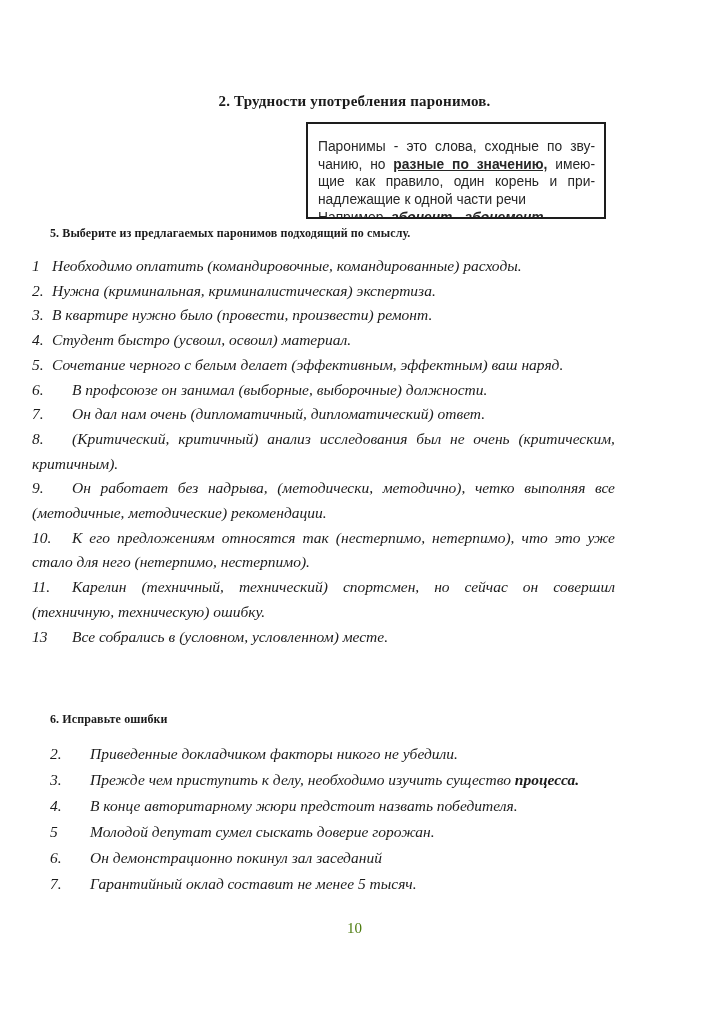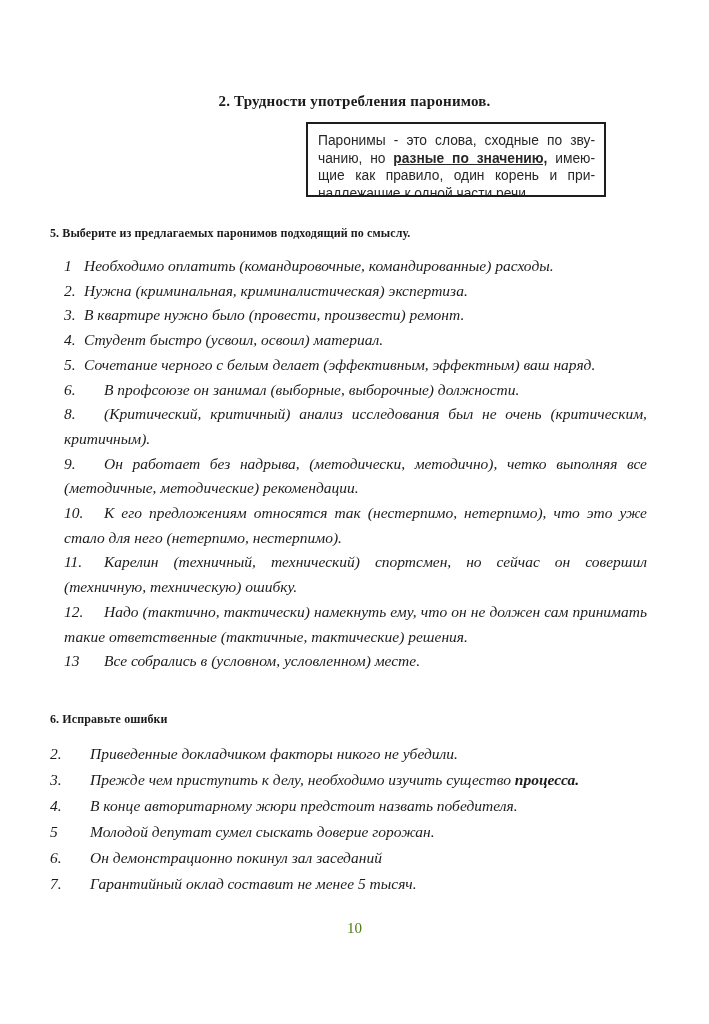--- a/index.html
+++ b/index.html
@@ -9,37 +9,37 @@
     font-family:"Liberation Serif", serif;
     color:#1b1b1b;
     position:relative;
     overflow:hidden;
   }
   .title {
     position:absolute; top:93px; left:0; width:709px;
     text-align:center; font-size:15px; font-weight:bold; letter-spacing:.2px;
   }
   .def-box {
-    position:absolute; left:306px; top:122px; width:300px; height:75px;
+    position:absolute; left:306px; top:122px; width:300px; height:97px;
     border:2px solid #1d1d1d;
-    padding:8px 9px 0 10px;
+    padding:14px 9px 0 10px;
     font-family:"Liberation Sans", sans-serif;
     font-size:13.8px; line-height:17.7px; color:#272727;
     overflow:hidden;
   }
   .def-line { text-align:justify; }
   .def-line.fill { text-align-last:justify; }
   .h5, .h6 {
     position:absolute; left:50px; width:595px;
     font-size:12px; font-weight:bold; letter-spacing:.1px;
   }
   .h5 { top:226px; }
   .h6 { top:712px; }
   .ex5 {
-    position:absolute; top:254px; left:64px; width:583px;
+    position:absolute; top:254px; left:32px; width:583px;
     font-style:italic; font-size:15.5px; line-height:24.7px;
     text-align:justify;
   }
   .ex6 {
     position:absolute; top:741px; left:50px; width:583px;
     font-style:italic; font-size:15.5px; line-height:26px;
   }
   .item { margin:0; }
   .num { display:inline-block; }
   .num.narrow { width:20px; }
@@ -69,25 +69,25 @@
 
   <div class="h5">5. Выберите из предлагаемых паронимов подходящий по смыслу.</div>
 
   <div class="ex5">
       <p class="item"><span class="num narrow">1</span><span>Необходимо оплатить (командировочные, командированные) расходы.</span></p>
       <p class="item"><span class="num narrow">2.</span><span>Нужна (криминальная, криминалистическая) экспертиза.</span></p>
       <p class="item"><span class="num narrow">3.</span><span>В квартире нужно было (провести, произвести) ремонт.</span></p>
       <p class="item"><span class="num narrow">4.</span><span>Студент быстро (усвоил, освоил) материал.</span></p>
       <p class="item"><span class="num narrow">5.</span><span>Сочетание черного с белым делает (эффективным, эффектным) ваш наряд.</span></p>
       <p class="item"><span class="num wide">6.</span><span>В профсоюзе он занимал (выборные, выборочные) должности.</span></p>
+      <p class="item"><span class="num wide">7.</span><span>Он дал нам очень (дипломатичный, дипломатический) ответ.</span></p>
       <p class="item"><span class="num wide">8.</span><span>(Критический, критичный) анализ исследования был не очень (критическим, критичным).</span></p>
       <p class="item"><span class="num wide">9.</span><span>Он работает без надрыва, (методически, методично), четко выполняя все (методичные, методические) рекомендации.</span></p>
       <p class="item"><span class="num wide">10.</span><span>К его предложениям относятся так (нестерпимо, нетерпимо), что это уже стало для него (нетерпимо, нестерпимо).</span></p>
       <p class="item"><span class="num wide">11.</span><span>Карелин (техничный, технический) спортсмен, но сейчас он совершил (техничную, техническую) ошибку.</span></p>
-      <p class="item"><span class="num wide">12.</span><span>Надо (тактично, тактически) намекнуть ему, что он не должен сам принимать такие ответственные (тактичные, тактические) решения.</span></p>
       <p class="item"><span class="num wide">13</span><span>Все собрались в (условном, условленном) месте.</span></p>
     </div>
 
   <div class="h6">6. Исправьте ошибки</div>
 
   <div class="ex6">
       <p class="item"><span class="num wide">2.</span><span>Приведенные докладчиком факторы никого не убедили.</span></p>
       <p class="item"><span class="num wide">3.</span><span>Прежде чем приступить к делу, необходимо изучить существо </span><span class="bold">процесса.</span></p>
       <p class="item"><span class="num wide">4.</span><span>В конце авторитарному жюри предстоит назвать победителя.</span></p>
       <p class="item"><span class="num wide">5</span><span>Молодой депутат сумел сыскать доверие горожан.</span></p>

